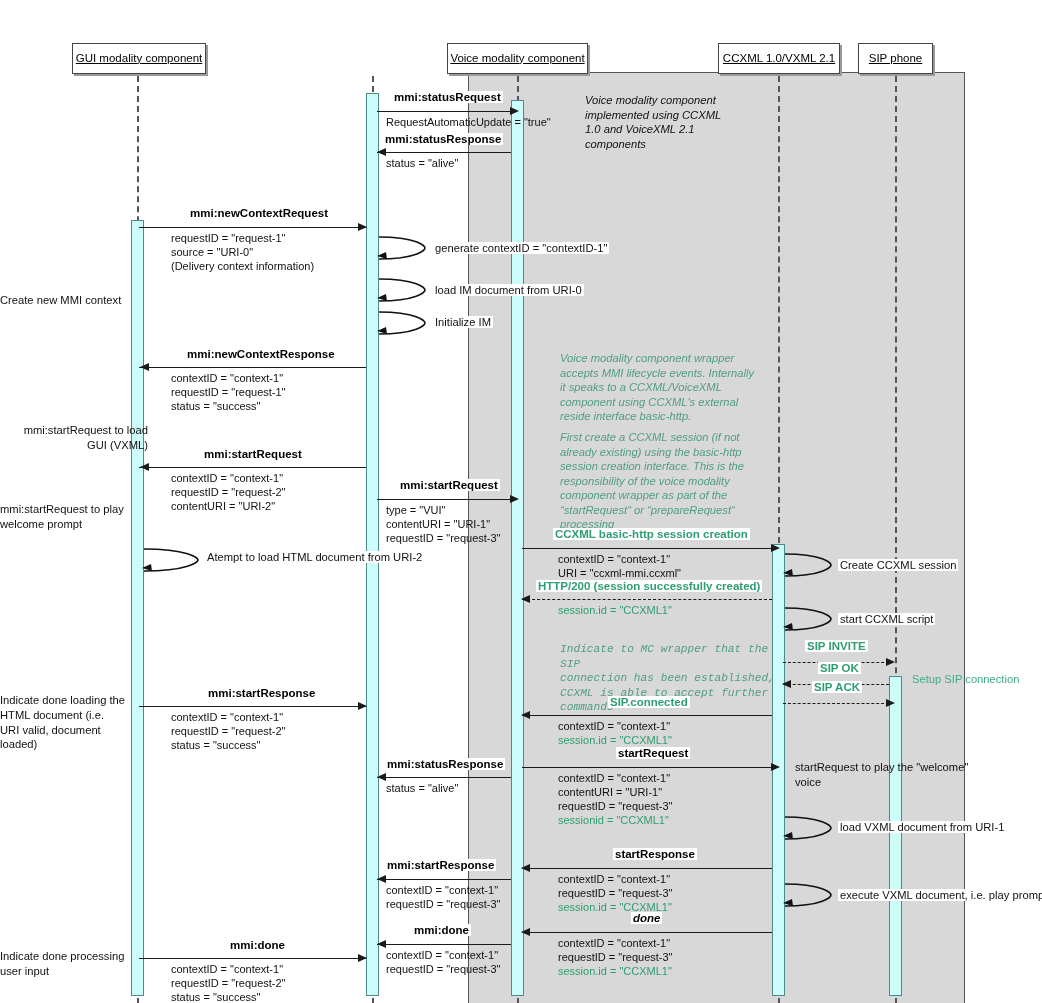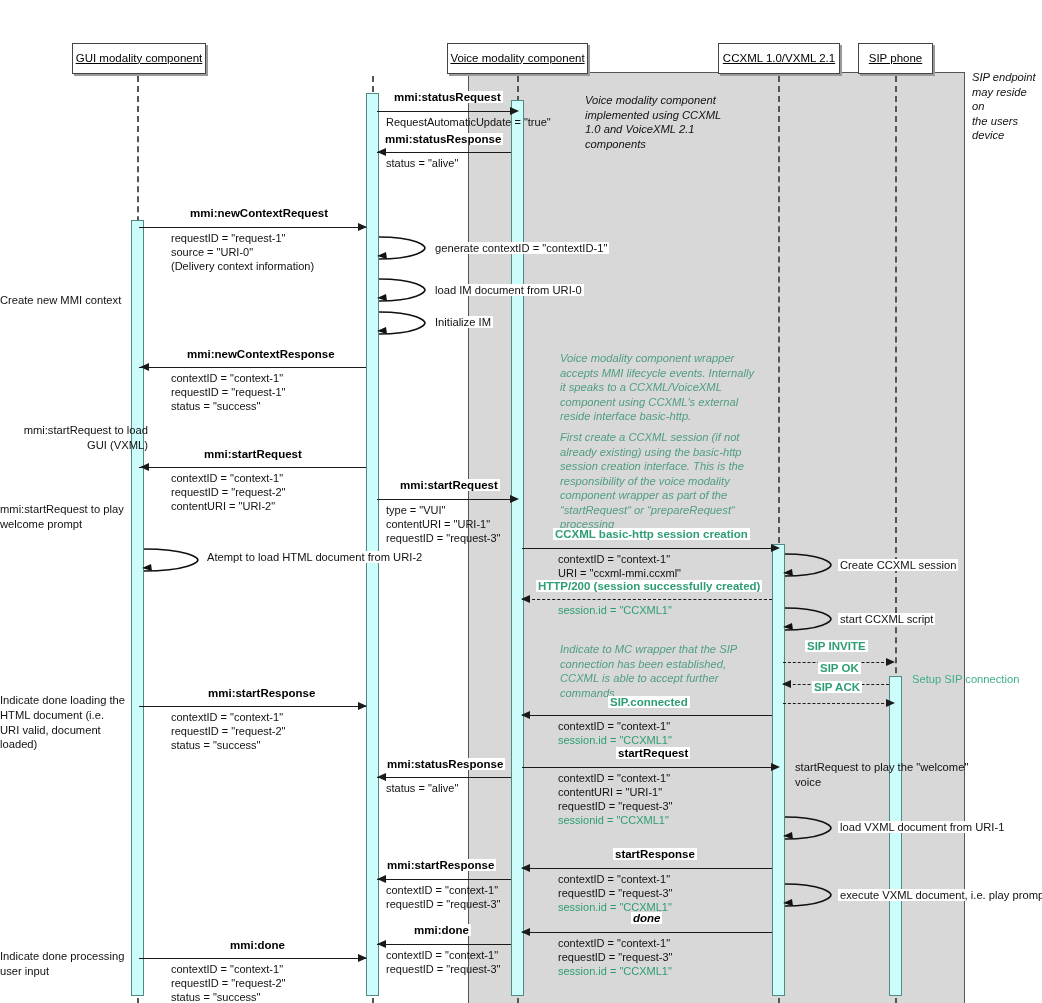--- a/index.html
+++ b/index.html
@@ -72,26 +72,20 @@
   </div>
 
   <div class="lifeline-box" style="left:718px;top:5px;width:120px;height:29px;">
     <span>CCXML 1.0/VXML 2.1</span>
   </div>
 
   <div class="lifeline-box" style="left:858px;top:5px;width:73px;height:29px;">
     <span>SIP phone</span>
   </div>
 
-  <div class="note italic" style="left:972px;top:32px;width:70px;">
-    <div>SIP endpoint</div>
-    <div>may reside on</div>
-    <div>the users</div>
-    <div>device</div>
-  </div>
 
   <div class="note italic" style="left:585px;top:55px;width:220px;">
     <div>Voice modality component</div>
     <div>implemented using CCXML</div>
     <div>1.0 and VoiceXML 2.1</div>
     <div>components</div>
   </div>
 
   <div class="activation" style="left:366px;top:55px;height:901px;"></div>
   <div class="activation" style="left:511px;top:62px;height:894px;"></div>
@@ -223,21 +217,21 @@
   </div>
 
   <div class="selfcall" style="left:783px;top:567px;">
     <svg width="52" height="28" viewBox="0 0 52 28">
       <path d="M2,3 C40,3 48,12 48,14 C48,16 40,25 2,25" fill="none" stroke="#111" stroke-width="1.6"></path>
       <path d="M10,25 L0,22 L9,18 Z" fill="#111"></path>
     </svg>
   </div>
   <div class="selfnote" style="left:838px;top:575px;">start CCXML script</div>
 
-  <div class="note green" style="left:560px;top:604px;width:230px;">
+  <div class="note green" style="left:560px;top:604px;width:230px;font-family:Liberation Mono, monospace;">
     <div>Indicate to MC wrapper that the SIP</div>
     <div>connection has been established,</div>
     <div>CCXML is able to accept further</div>
     <div>commands</div>
   </div>
 
   <div class="mlabel green" style="left:805px;top:602px;">SIP INVITE</div>
   <div class="msg dash" style="left:783px;top:624px;width:106px;"></div>
   <div class="head r" style="left:886px;top:619.5px;"></div>
 

